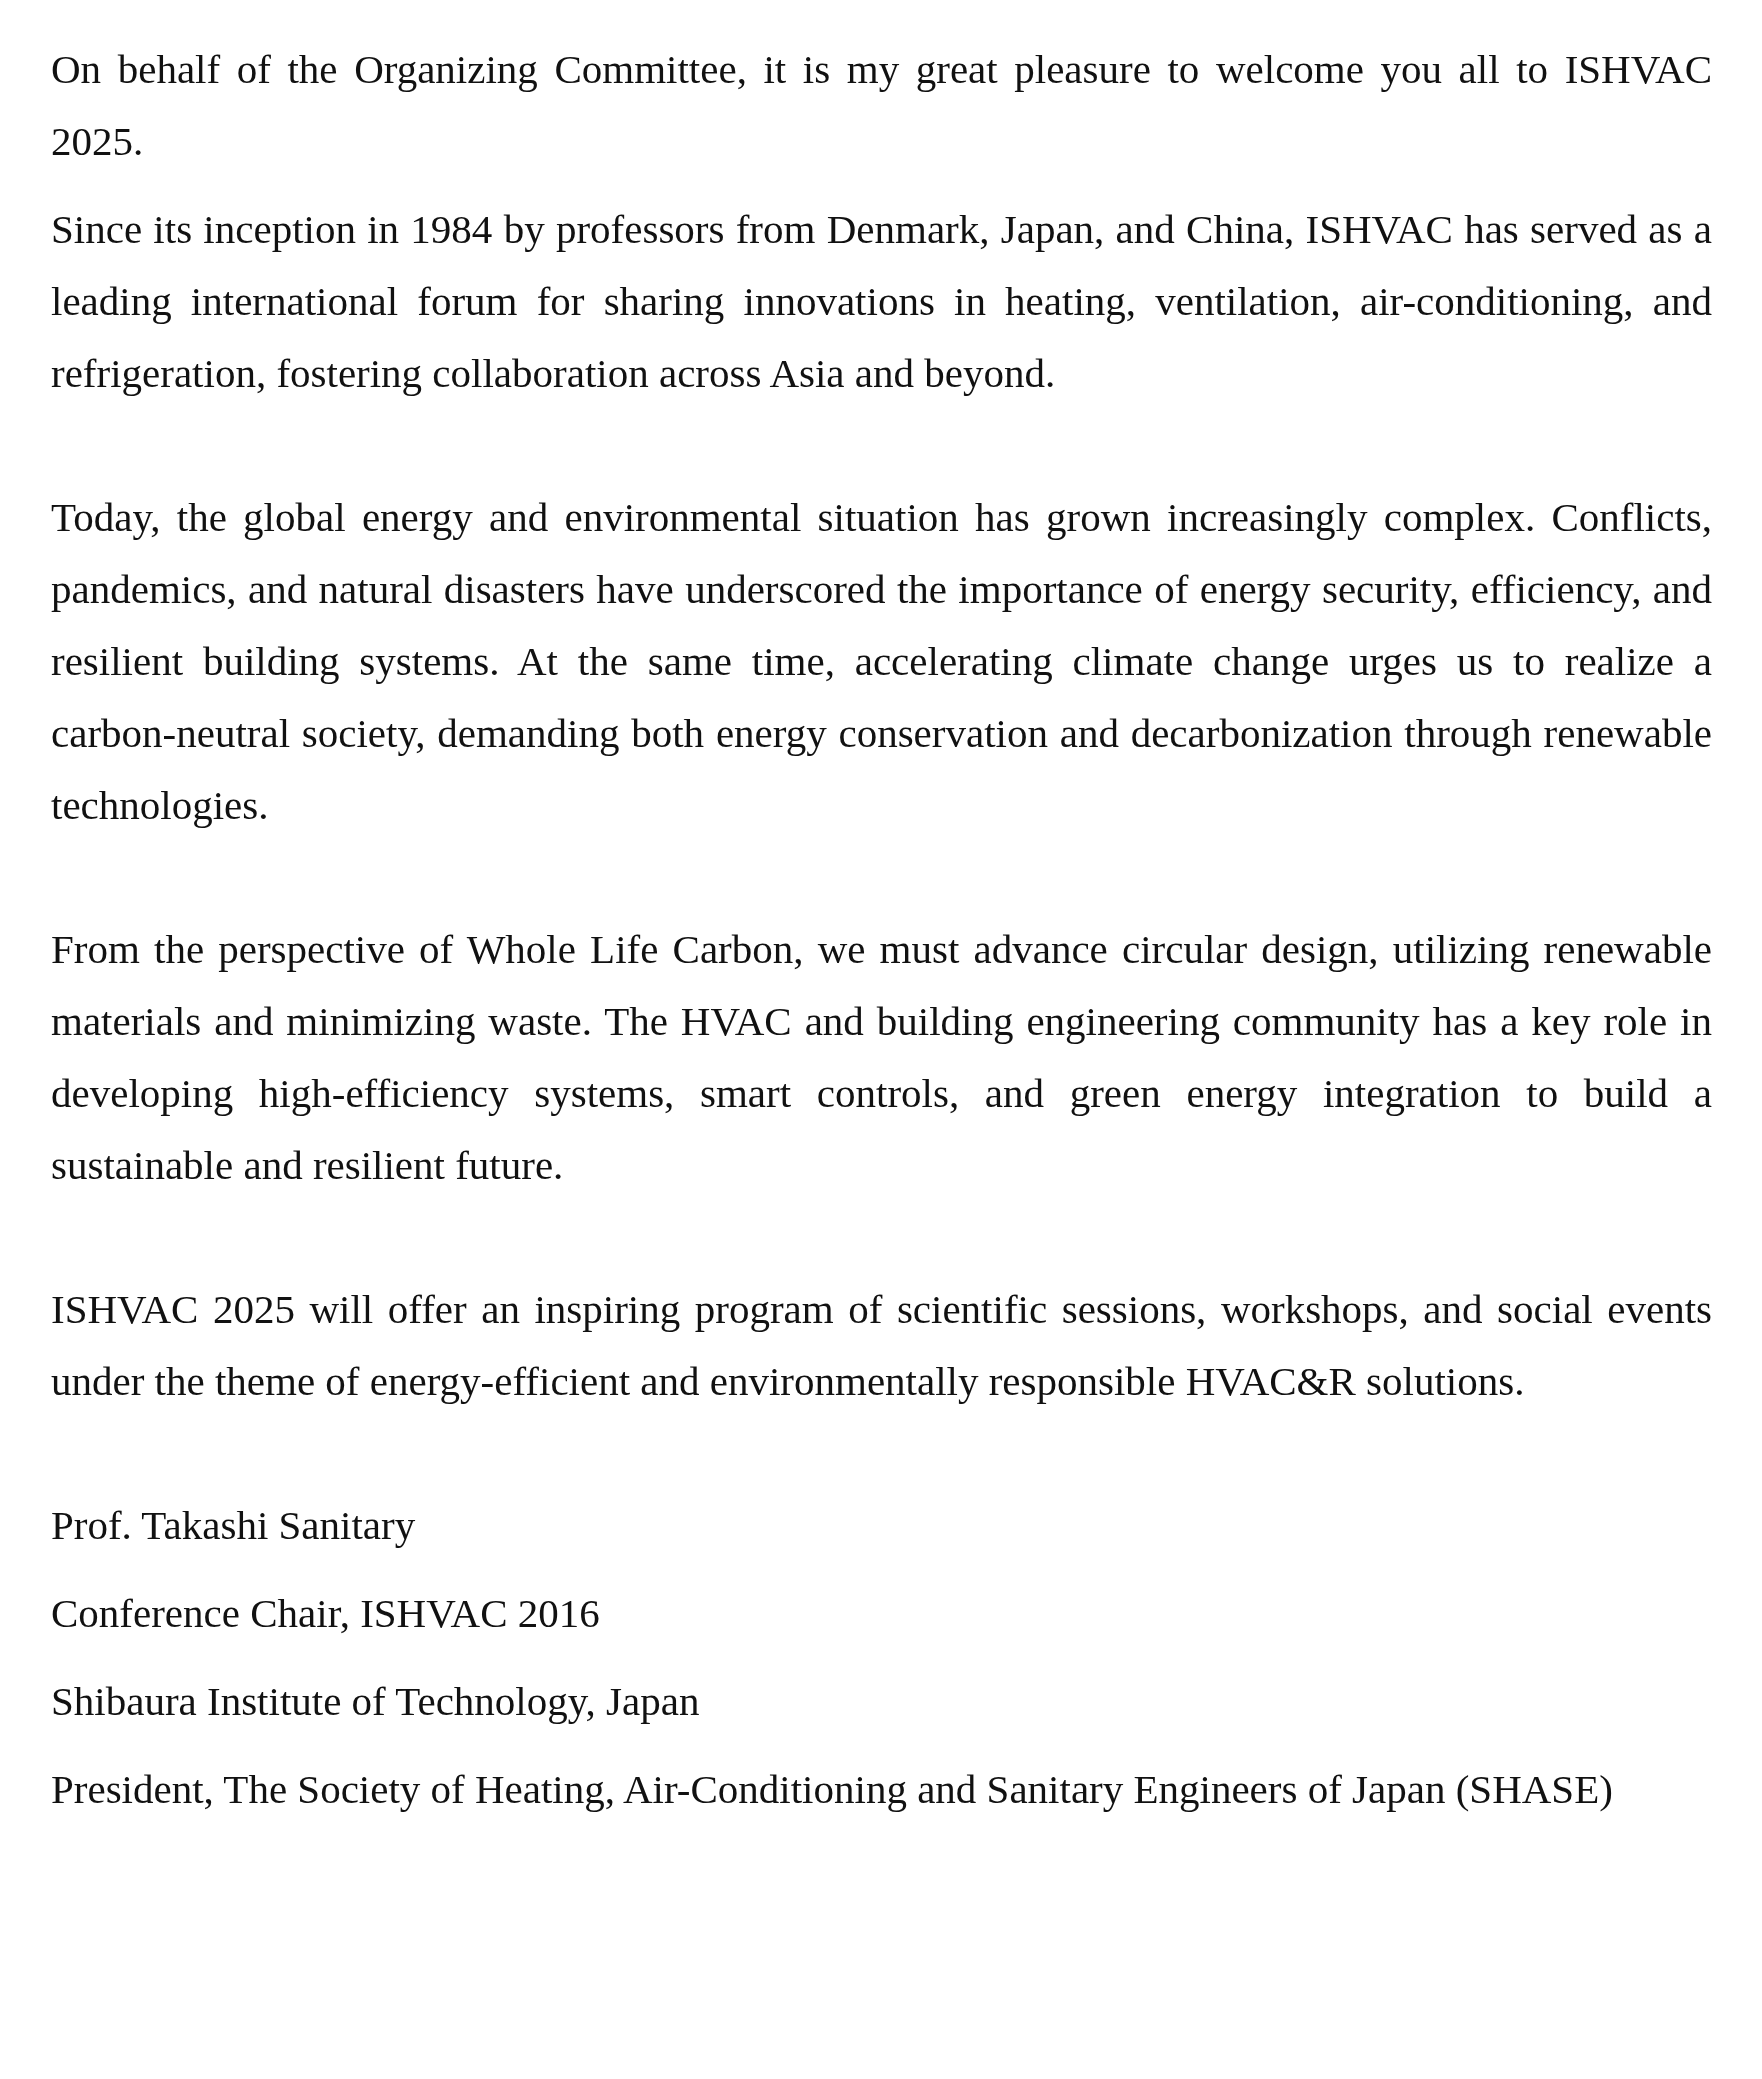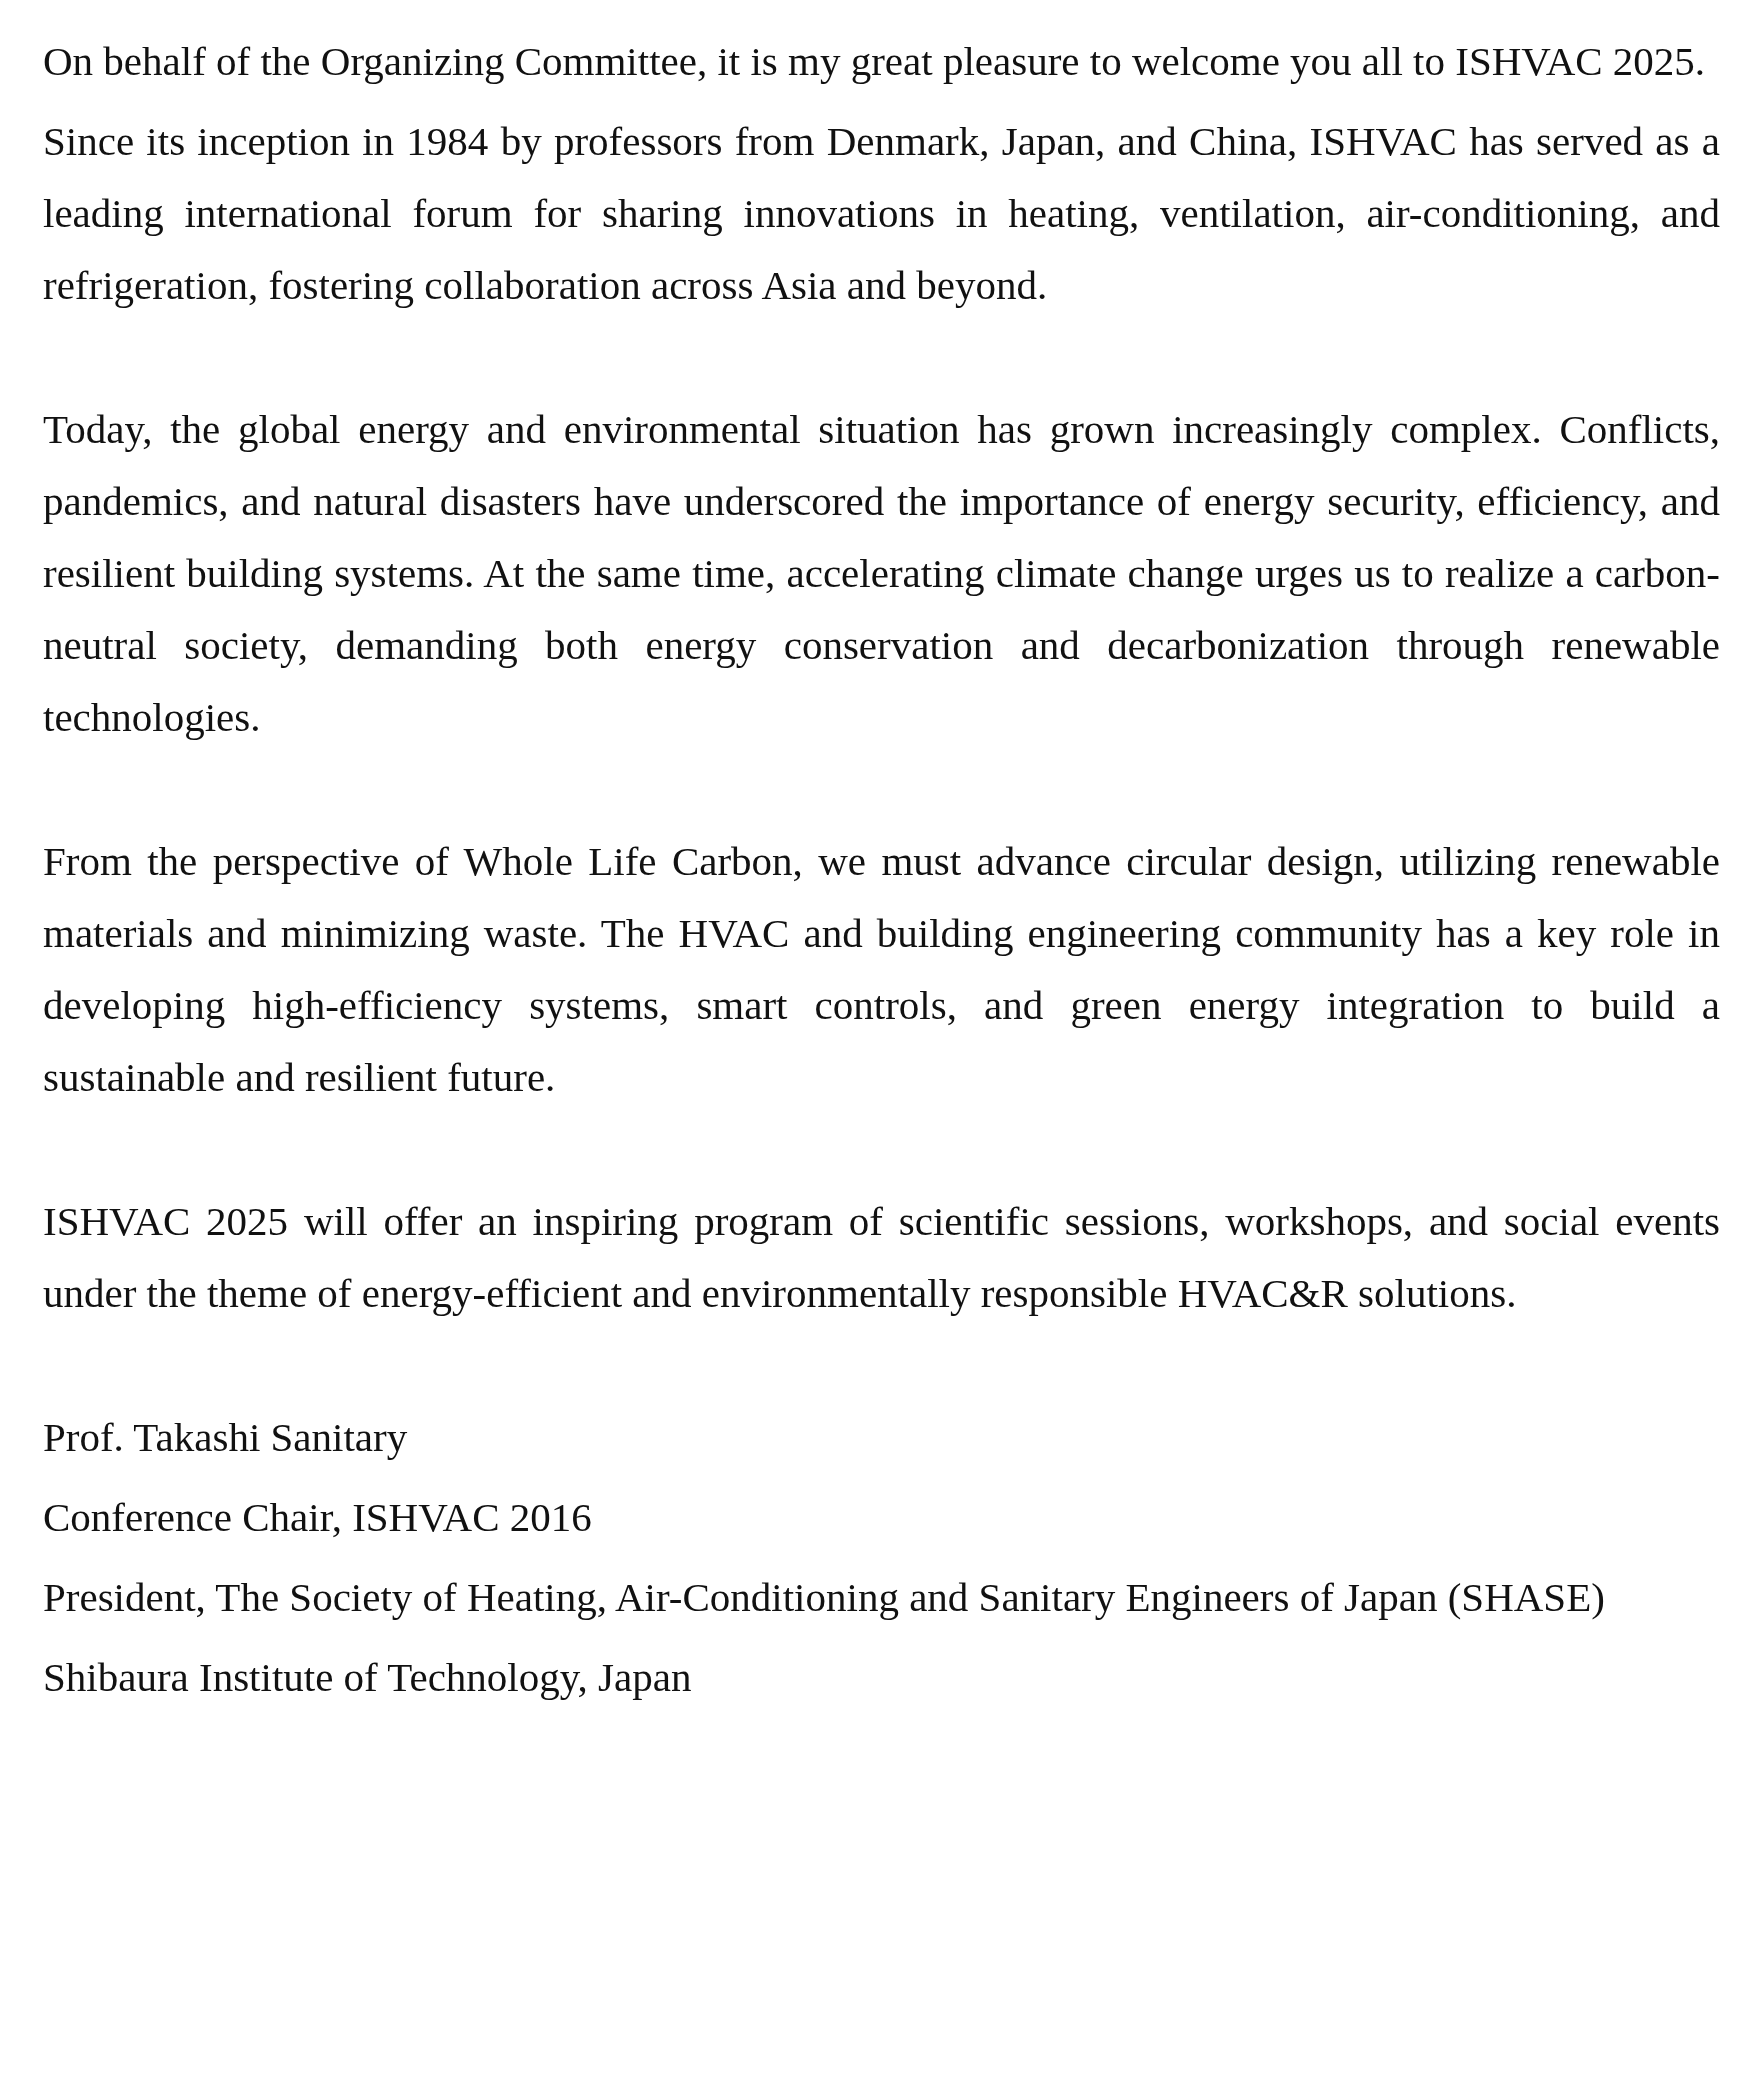--- a/index.html
+++ b/index.html
@@ -13,34 +13,34 @@
     box-sizing: border-box;
     padding: 17px 35px 0 35px;
     background: #ffffff;
     font-family: "Liberation Serif", "DejaVu Serif", serif;
     font-size: 41px;
     line-height: 72px;
     color: #111111;
     overflow: hidden;
   }
   .page p {
-    margin: 8px;
+    margin: 16px;
     text-align: justify;
   }
   .page p.gap {
     margin-top: 72px;
   }
 </style>
 </head>
 <body>
 
 <div class="page">
   <p>On behalf of the Organizing Committee, it is my great pleasure to welcome you all to ISHVAC 2025.</p>
   <p>Since its inception in 1984 by professors from Denmark, Japan, and China, ISHVAC has served as a leading international forum for sharing innovations in heating, ventilation, air-conditioning, and refrigeration, fostering collaboration across Asia and beyond.</p>
   <p class="gap">Today, the global energy and environmental situation has grown increasingly complex. Conflicts, pandemics, and natural disasters have underscored the importance of energy security, efficiency, and resilient building systems. At the same time, accelerating climate change urges us to realize a carbon-neutral society, demanding both energy conservation and decarbonization through renewable technologies.</p>
   <p class="gap">From the perspective of Whole Life Carbon, we must advance circular design, utilizing renewable materials and minimizing waste. The HVAC and building engineering community has a key role in developing high-efficiency systems, smart controls, and green energy integration to build a sustainable and resilient future.</p>
   <p class="gap">ISHVAC 2025 will offer an inspiring program of scientific sessions, workshops, and social events under the theme of energy-efficient and environmentally responsible HVAC&amp;R solutions.</p>
   <p class="gap">Prof. Takashi Sanitary</p>
   <p>Conference Chair, ISHVAC 2016</p>
+  <p>Shibaura Institute of Technology, Japan</p>
   <p>President, The Society of Heating, Air-Conditioning and Sanitary Engineers of Japan (SHASE)</p>
-  <p>Shibaura Institute of Technology, Japan</p>
 </div>
 
 
 </body></html>

